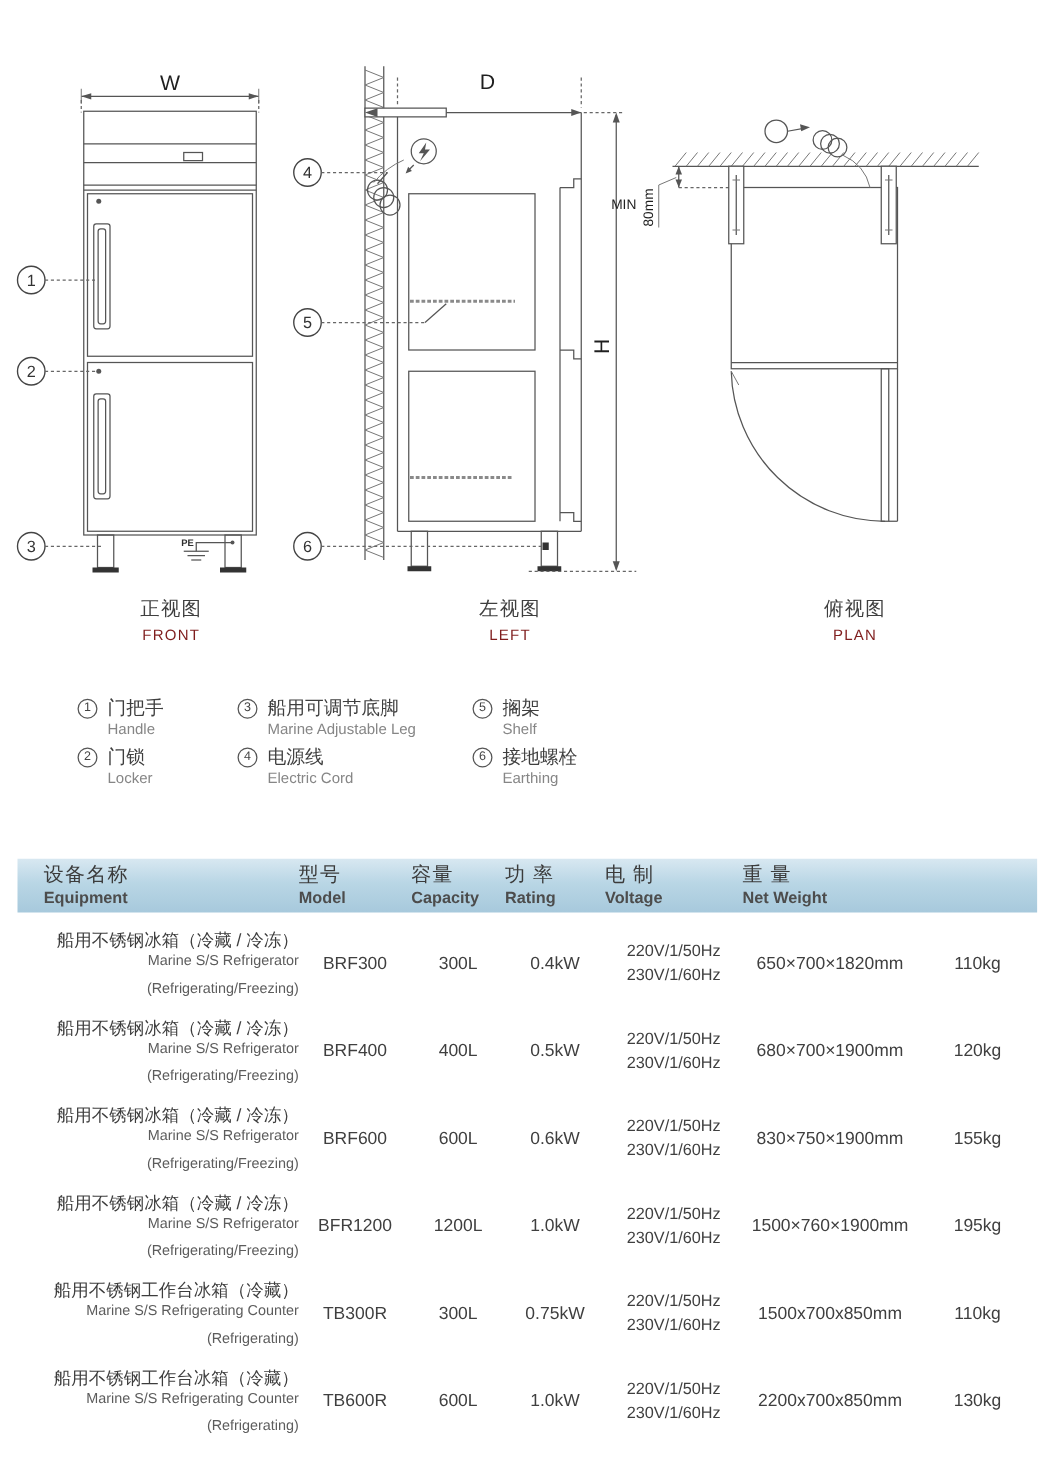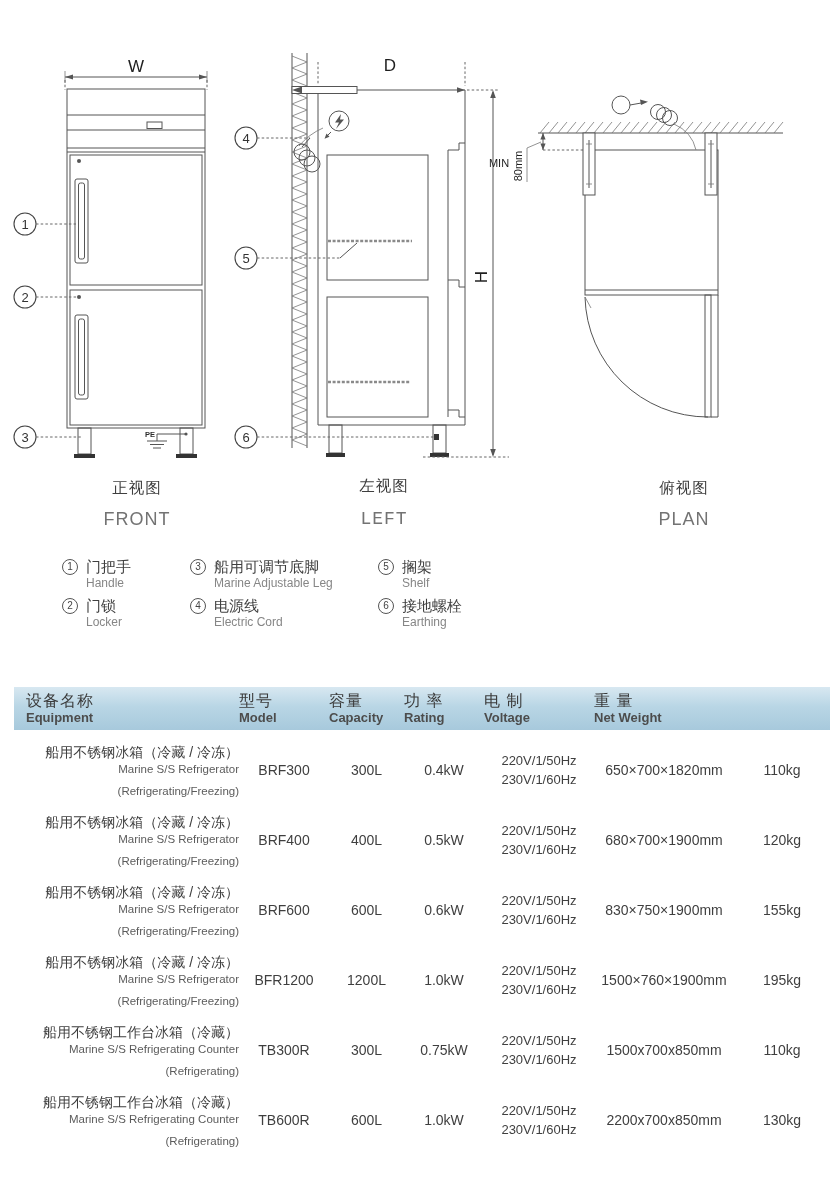--- a/index.html
+++ b/index.html
@@ -19,21 +19,21 @@
   .draw .dash  { stroke-dasharray:2.5 2.2; stroke:#666; }
   .draw .thin  { stroke-width:0.8; stroke:#777; }
   .draw .shelf { stroke:#8a8a8a; stroke-width:2.5; stroke-dasharray:3 1.6; }
   .draw .callout { stroke:#444; fill:#fff; stroke-width:1.1; }
   .draw .cnum  { font-size:13px; text-anchor:middle; fill:#333; }
   .draw .dim   { font-size:17px; text-anchor:middle; fill:#1f1f1f; }
   .draw .dimsmall { font-size:11px; text-anchor:middle; fill:#1f1f1f; }
   .draw .pe    { font-size:7.5px; font-weight:bold; text-anchor:end; }
   .caption { position:absolute; transform:translateX(-50%); text-align:center; line-height:21px; }
   .caption .zh { font-size:15.5px; color:#3f3f3f; letter-spacing:1px; }
-  .caption .en { font-size:18px; color:#737373; letter-spacing:1px;margin-top:11px; }
+  .caption .en { font-size:12px; color:#7f1d1d; letter-spacing:1px; }
   
   .legend-item { position:absolute; display:flex; gap:8px; align-items:flex-start; }
   .legend-item:nth-child(1){ left:62px;  top:558px; }
   .legend-item:nth-child(2){ left:62px;  top:597px; }
   .legend-item:nth-child(3){ left:190px; top:558px; }
   .legend-item:nth-child(4){ left:190px; top:597px; }
   .legend-item:nth-child(5){ left:378px; top:558px; }
   .legend-item:nth-child(6){ left:378px; top:597px; }
   .lnum {
     width:14px; height:14px; border:1px solid #555; border-radius:50%;
@@ -44,21 +44,21 @@
   
   .spec-table { position:absolute; left:14px; top:687px; width:816px; }
   .grid-row { display:grid; grid-template-columns:225px 90px 75px 80px 110px 140px 96px; }
   .thead {
     height:43px; background:linear-gradient(180deg,#d8e8f1 0%,#b9d6e5 45%,#a7c9dc 100%);
     align-items:center;
   }
   .th { text-align:left; }
   .th .zh { font-size:16px; color:#3b3b3b; letter-spacing:1px; line-height:18px; }
   .th .en { font-size:13px; color:#4c4c4c; line-height:15px;font-weight:bold; }
-  .thead > .th:first-child { text-align:left; padding-left:12px; }
+  .thead > .th:first-child { text-align:left; padding-left:21px; }
   .tbody { margin-top:5px; }
   .trow { min-height:70px; align-items:center; }
   .td { text-align:center; font-size:14px; color:#3f3f3f; }
   .trow > .td:first-child { text-align:right; padding-left:24px; }
   .td .name-zh  { font-size:14px; color:#3d3d3d; line-height:19px; }
   .td .name-en  { font-size:11.5px; color:#5c5c5c; line-height:14px; }
   .td .name-sub { font-size:11.5px; color:#5c5c5c; line-height:14px; margin-top:8px; }
   .td .v-line { font-size:13px; line-height:19px; }
 </style>
 </head>
@@ -250,21 +250,21 @@
         <path d="M107,237 A123,123 0 0 0 230,357"></path>
         <line class="thin" x1="107" y1="237" x2="113" y2="248"></line>
       </g>
     </svg>
   </div>
 
   <div class="caption" style="left:137px;top:477px;">
     <div class="zh">正视图</div>
     <div class="en">FRONT</div>
   </div>
-  <div class="caption" style="left:384px;top:477px;font-family:Liberation Mono, monospace;">
+  <div class="caption" style="left:408px;top:477px;">
     <div class="zh">左视图</div>
     <div class="en">LEFT</div>
   </div>
   <div class="caption" style="left:684px;top:477px;">
     <div class="zh">俯视图</div>
     <div class="en">PLAN</div>
   </div>
 
   <div id="legend">
   <div class="legend-item">

